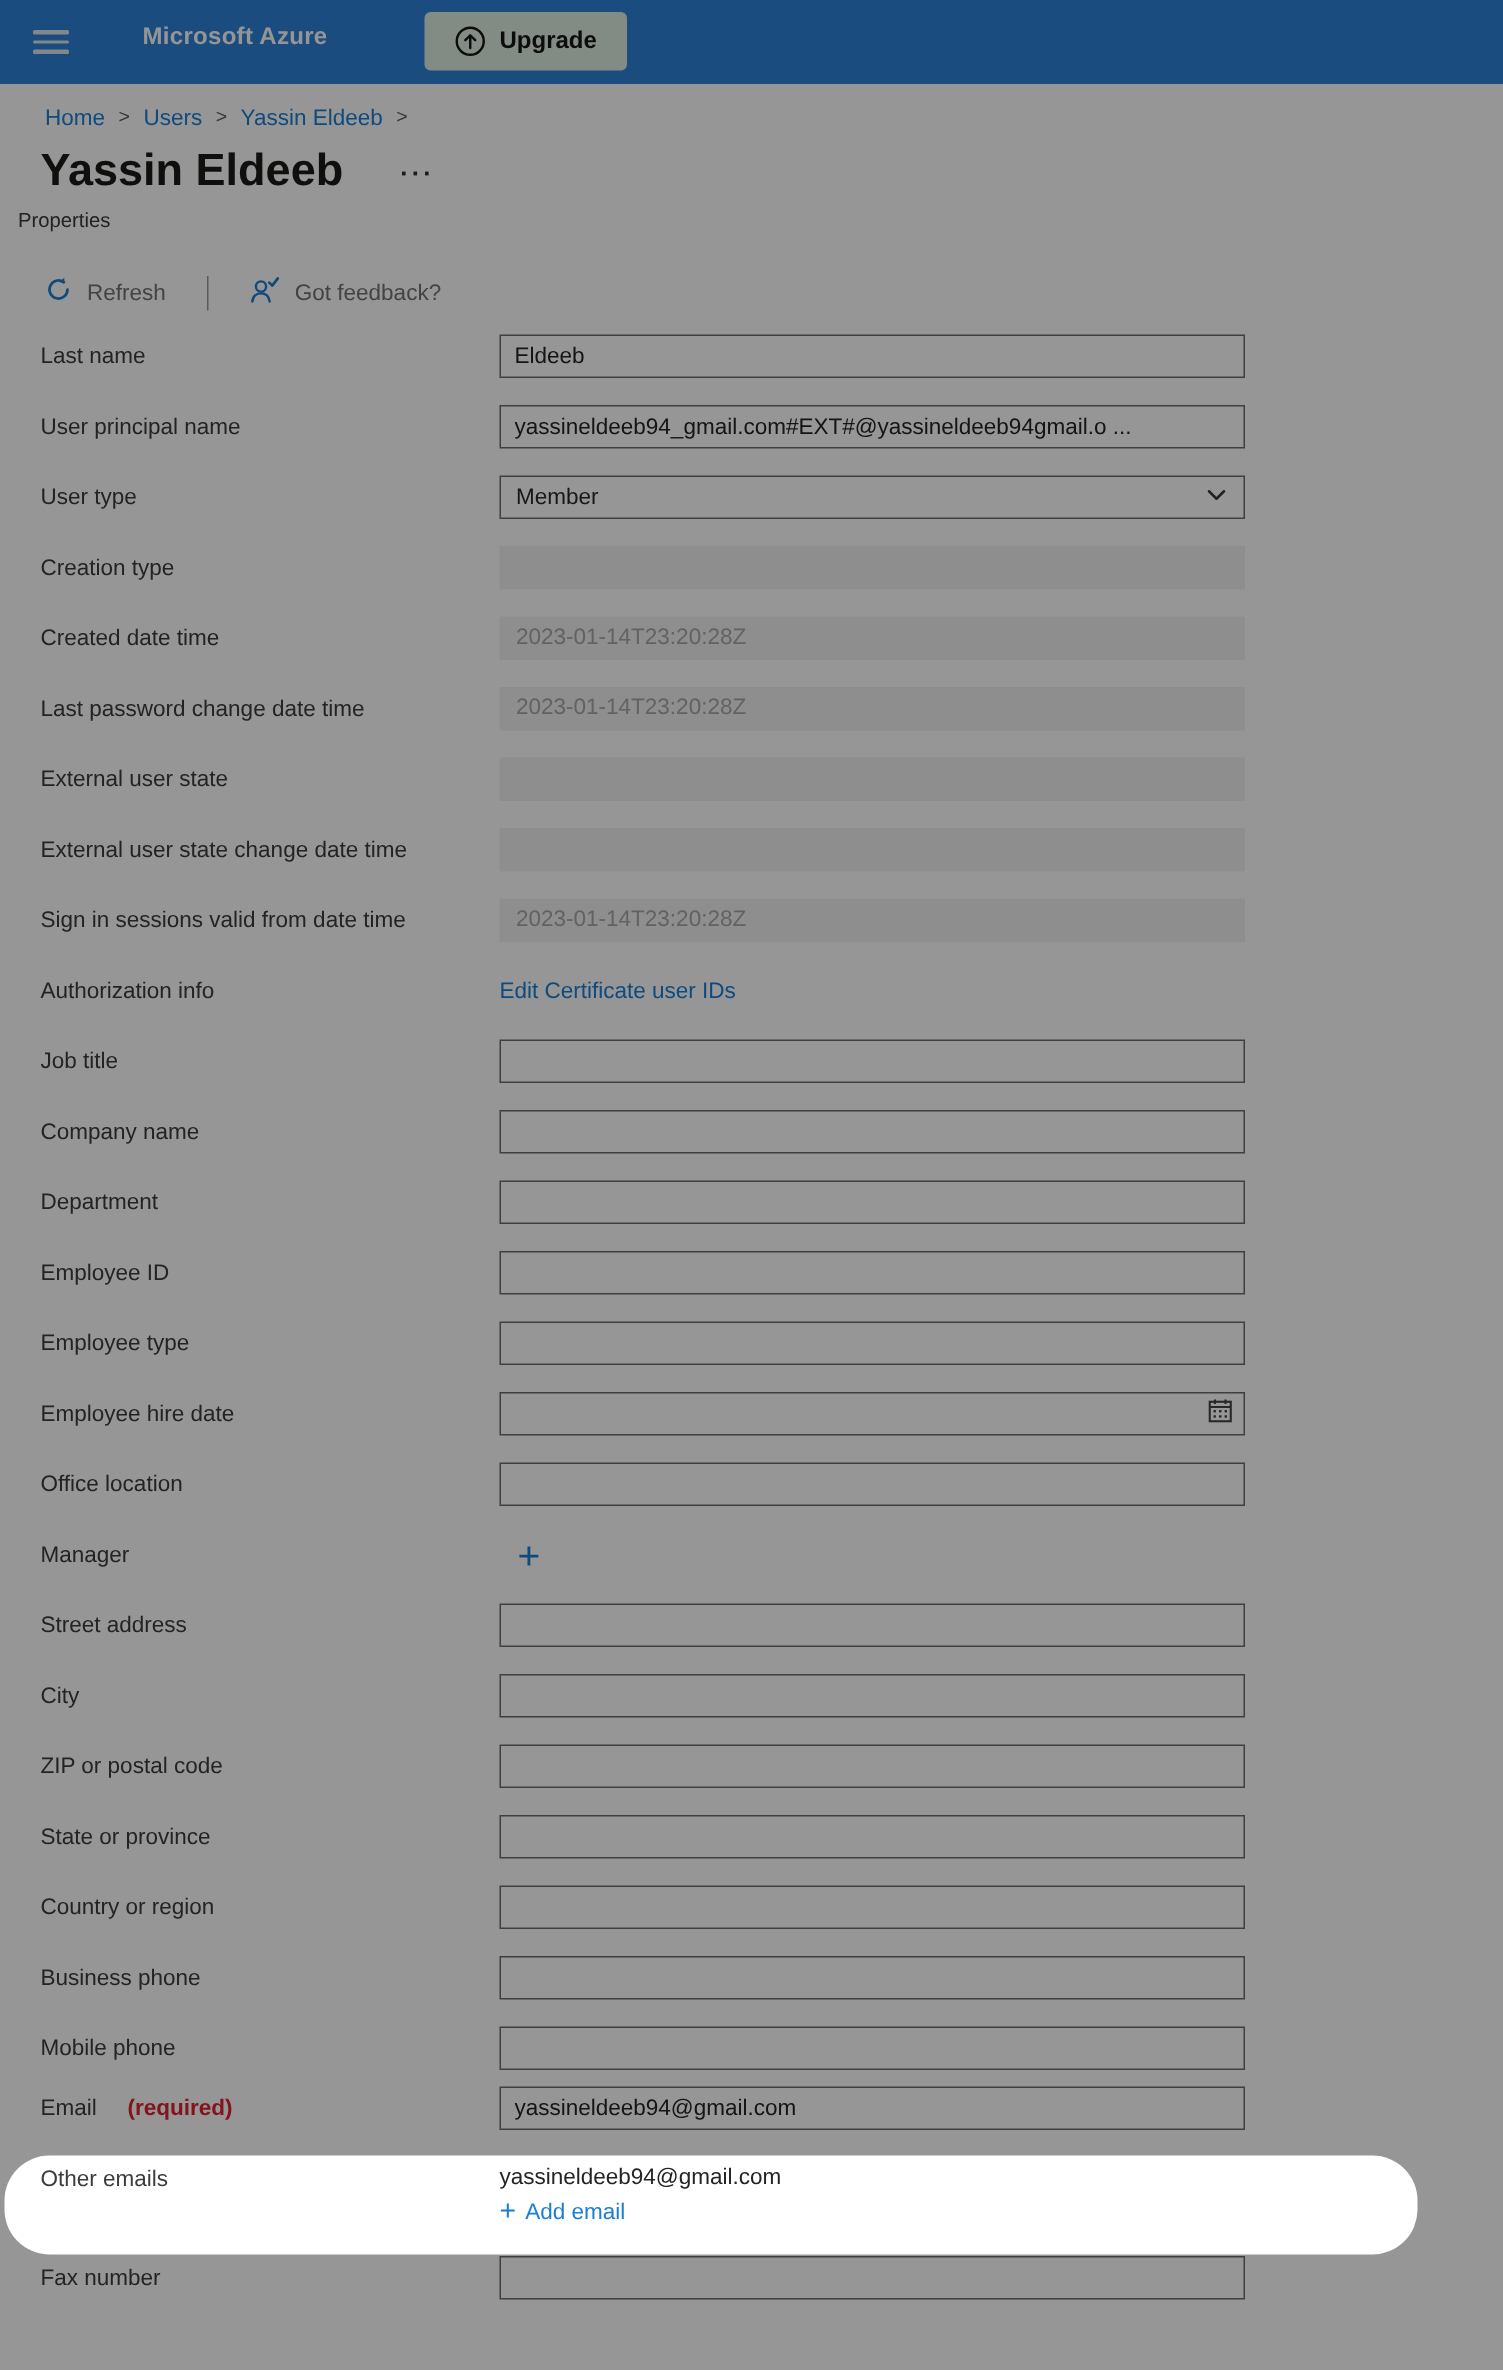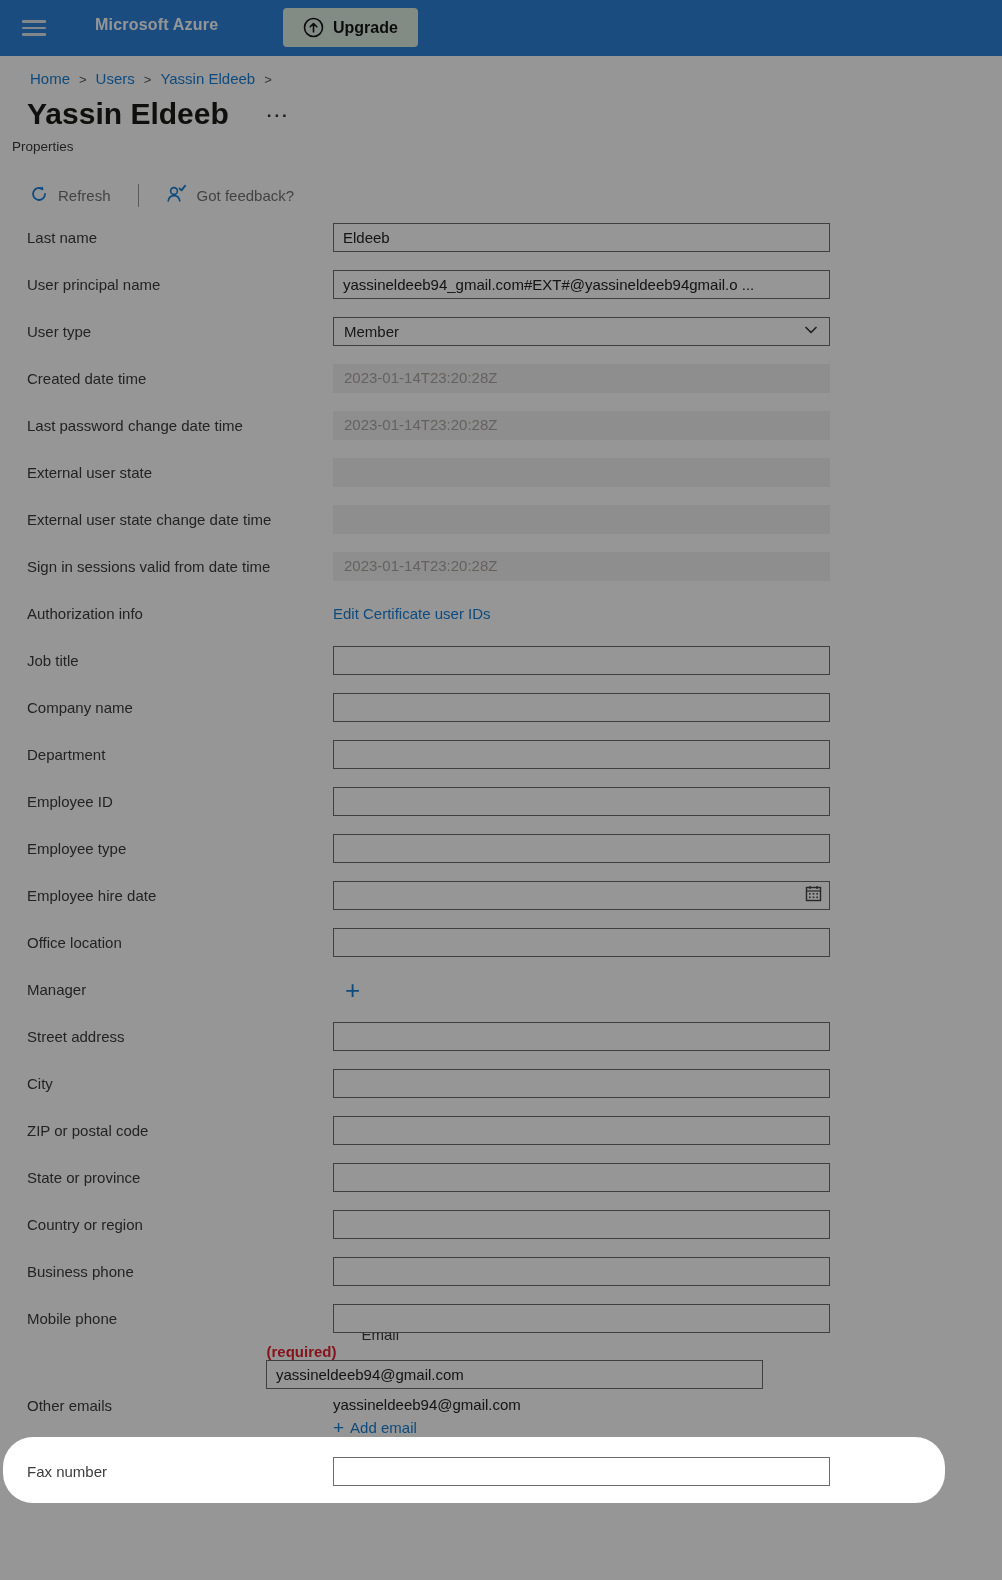--- a/index.html
+++ b/index.html
@@ -13,21 +13,21 @@
   
   .topbar{position:relative;height:56px;background:var(--topbar);}
   .hamburger{position:absolute;left:22px;top:18px;width:24px;height:20px;display:flex;flex-direction:column;justify-content:center;gap:4px;cursor:pointer;}
   .hamburger i{display:block;height:2.5px;background:#dde6ee;border-radius:1px;}
   .azure-title{position:absolute;left:95px;top:16px;font-size:16px;font-weight:bold;color:#fdfdfd;letter-spacing:.2px;}
   .upgrade{position:absolute;left:283px;top:8px;height:39px;padding:0 20px;display:flex;align-items:center;gap:9px;
     background:var(--upgrade-bg);border:none;border-radius:4px;font-size:16px;font-weight:bold;color:#161616;cursor:pointer;}
   .upgrade svg{display:block;}
 
   
-  .breadcrumb{margin:14px 0 0 30px;font-size:15px;display:flex;align-items:flex-end;gap:9px;}
+  .breadcrumb{margin:14px 0 0 30px;font-size:15px;display:flex;align-items:flex-start;gap:9px;}
   .breadcrumb a{color:var(--link);text-decoration:none;cursor:pointer;}
   .crumb-sep{color:#5c5b5a;font-size:13px;}
 
   
   .page-title-row{margin:8px 0 0 27px;display:flex;align-items:flex-start;gap:38px;}
   h1{font-size:30px;font-weight:bold;color:var(--title);line-height:38px;}
   .more{color:#2f2e2d;font-size:17px;font-weight:bold;letter-spacing:2px;line-height:1;margin-top:12px;cursor:pointer;}
   .subtitle{margin:6px 0 0 12px;font-size:13.5px;color:#3a3938;}
 
   
@@ -45,21 +45,21 @@
   .f-disabled{width:497px;height:29px;background:var(--disabled-bg);padding:5px 11px;font-size:15px;color:var(--disabled-text);overflow:hidden;white-space:nowrap;}
   .f-select{width:497px;height:29px;border:1px solid var(--border);background:#fff;display:flex;align-items:center;justify-content:space-between;padding:0 10px;font-size:15px;color:#2b2a29;cursor:pointer;}
   .f-link{font-size:15px;color:var(--link);text-decoration:none;cursor:pointer;}
   .f-date{width:497px;height:29px;border:1px solid var(--border);background:#fff;display:flex;align-items:center;justify-content:flex-end;padding:0 7px;cursor:text;}
   .f-add{background:none;border:none;color:var(--link);font-size:26px;font-weight:300;line-height:1;padding:0 0 0 12px;cursor:pointer;}
   .f-group{display:flex;flex-direction:column;gap:5px;font-size:15px;}
   .group-val{color:#252423;}
   .group-link{display:flex;align-items:center;gap:6px;color:var(--link);text-decoration:none;cursor:pointer;}
   .group-link .plus{font-size:19px;font-weight:300;line-height:1;}
 
-  .k-spotlight{height:64px;margin-top:-16px;margin-bottom:4px;flex-direction:column;}
+  .k-spotlight{height:64px;margin-top:-16px;margin-bottom:4px;}
   .k-textgroup{height:54px;align-items:flex-start;padding-top:2px;}
   .k-textgroup .label{padding-top:1px;}
 
   
   .spotlight-hole{position:absolute;left:3px;top:1437px;width:942px;height:66px;border-radius:30px;
     box-shadow:0 0 0 2200px var(--overlay);pointer-events:none;z-index:100;}
 </style>
 </head>
 <body>
 
@@ -146,20 +146,29 @@
         <span>
           <svg width="16" height="16" viewBox="0 0 16 16">
               <path d="M3 5.5 L8 10.5 L13 5.5" fill="none" stroke="#3b3a39" stroke-width="1.7" stroke-linecap="round" stroke-linejoin="round"></path>
             </svg>
         </span>
       </div>
 
     </div>
   </div>
     <div class="row k-disabled">
+    <span class="label">Creation type</span>
+
+    <div class="field">
+
+      <div class="f-disabled"></div>
+
+    </div>
+  </div>
+    <div class="row k-disabled">
     <span class="label">Created date time</span>
 
     <div class="field">
 
       <div class="f-disabled">2023-01-14T23:20:28Z</div>
 
     </div>
   </div>
     <div class="row k-disabled">
     <span class="label">Last password change date time</span>

